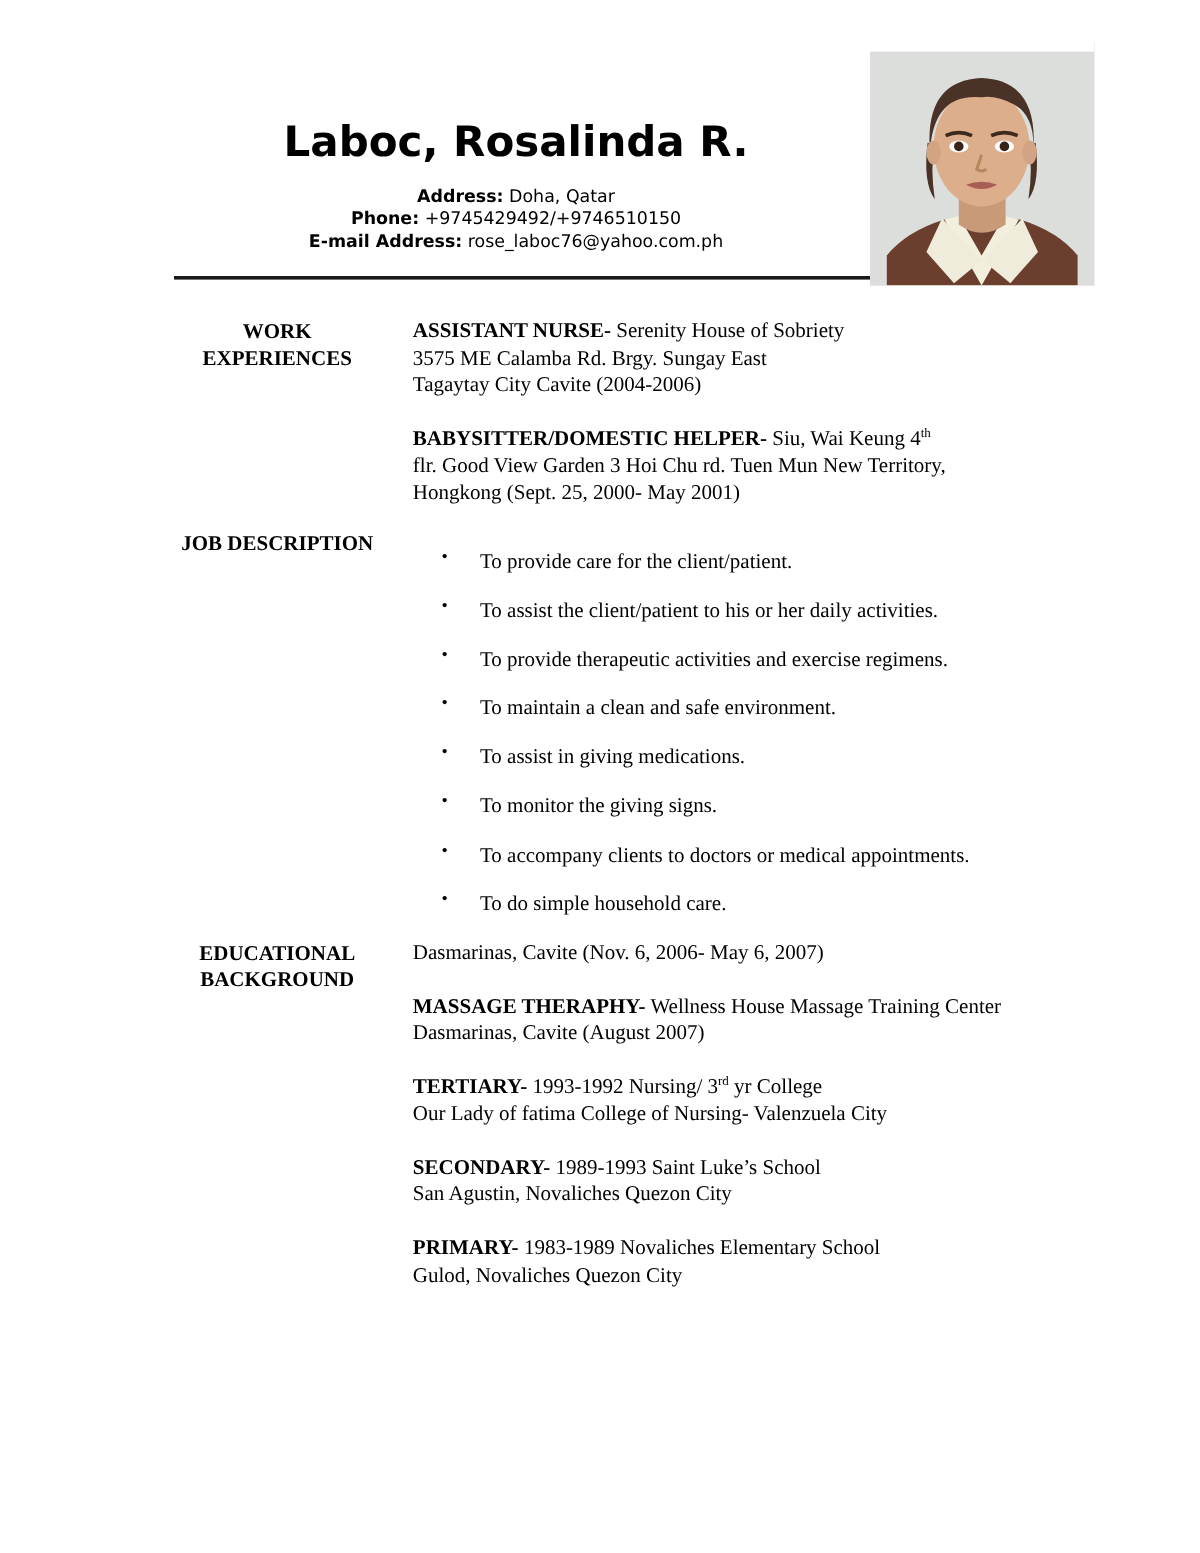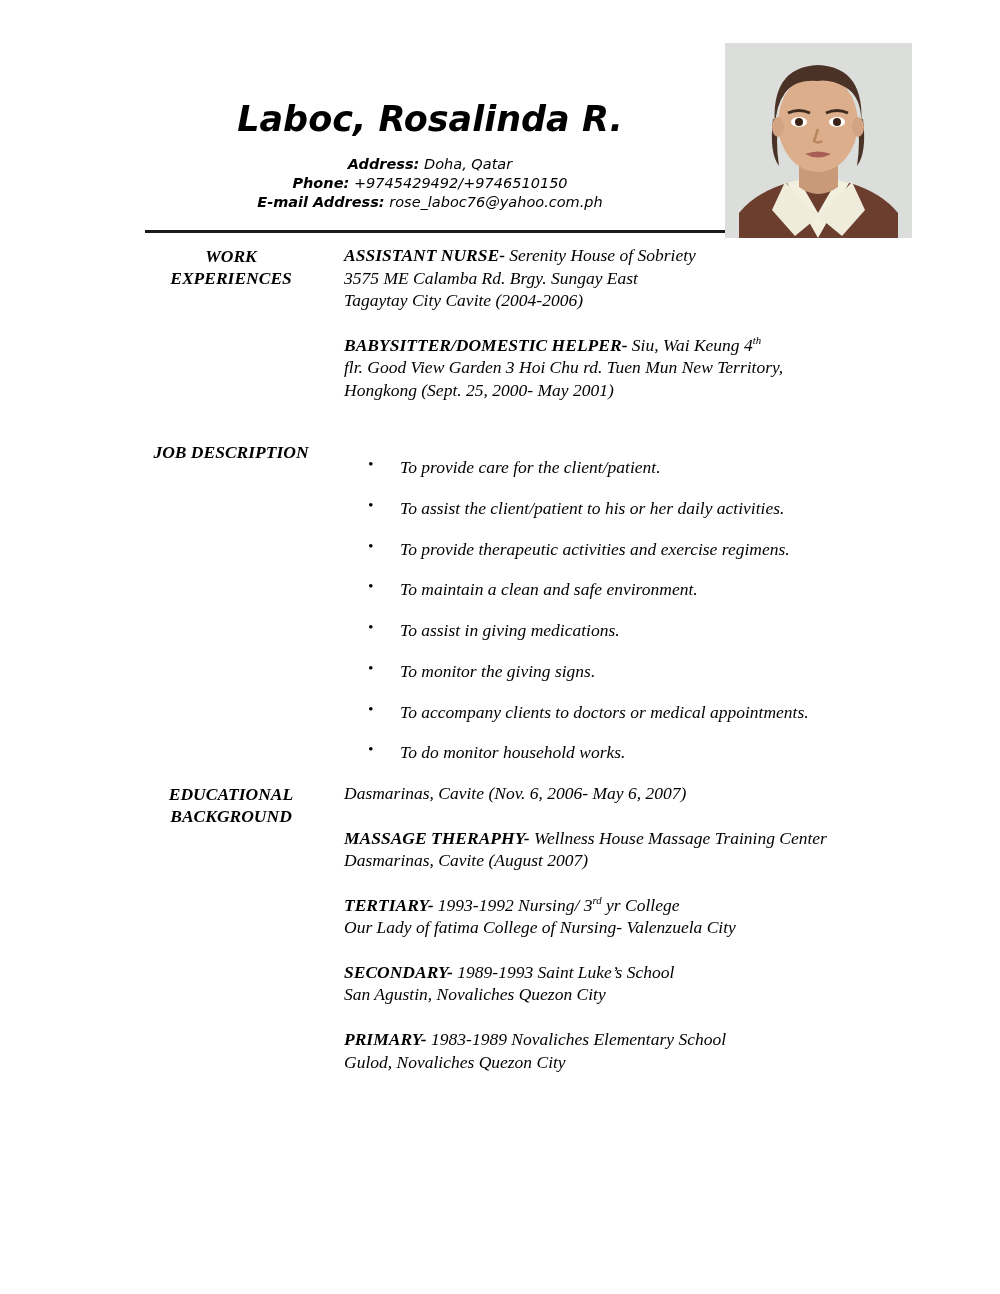--- a/index.html
+++ b/index.html
@@ -10,21 +10,20 @@
   body {
     font-family: "Liberation Serif", "DejaVu Serif", serif;
     color: #000000;
   }
   #page {
     position: relative;
     width: 1000px;
     height: 1112px;
     background: #ffffff;
     overflow: hidden;
-    font-style: italic;
   }
 
   
   .header-block {
     position: absolute;
     left: 145px;
     top: 100px;
     width: 570px;
     text-align: center;
   }
@@ -182,21 +181,21 @@
 
       <path d="M80 119 Q93 114 106 119 Q93 126 80 119 Z" fill="#a85e54"></path>
 
       <ellipse cx="53" cy="92" rx="6" ry="10" fill="#d2a484"></ellipse>
       <ellipse cx="133" cy="92" rx="6" ry="10" fill="#d2a484"></ellipse>
     </svg>
   </div>
 
   <div class="header-rule"></div>
 
-  <div class="section" style="top:244px;">
+  <div class="section" style="top:264px;">
     <div class="label-col">
       <div>WORK</div>
       <div>EXPERIENCES</div>
     </div>
     <div class="content-col">
 
       <div class="entry">
         <div class="line"><b>ASSISTANT NURSE-</b><span> Serenity House of Sobriety</span></div>
         <div class="line">3575 ME Calamba Rd. Brgy. Sungay East</div>
         <div class="line">Tagaytay City Cavite (2004-2006)</div>
@@ -215,21 +214,21 @@
     <div class="label-col">JOB DESCRIPTION</div>
     <div class="content-col">
       <ul class="bullets">
         <li>To provide care for the client/patient.</li>
         <li>To assist the client/patient to his or her daily activities.</li>
         <li>To provide therapeutic activities and exercise regimens.</li>
         <li>To maintain a clean and safe environment.</li>
         <li>To assist in giving medications.</li>
         <li>To monitor the giving signs.</li>
         <li class="just">To accompany clients to doctors or medical appointments.</li>
-        <li>To do monitor household works.</li>
+        <li>To do simple household care.</li>
       </ul>
     </div>
   </div>
 
   <div class="section" style="top:782px;">
     <div class="label-col">
       <div>EDUCATIONAL</div>
       <div>BACKGROUND</div>
     </div>
     <div class="content-col">

